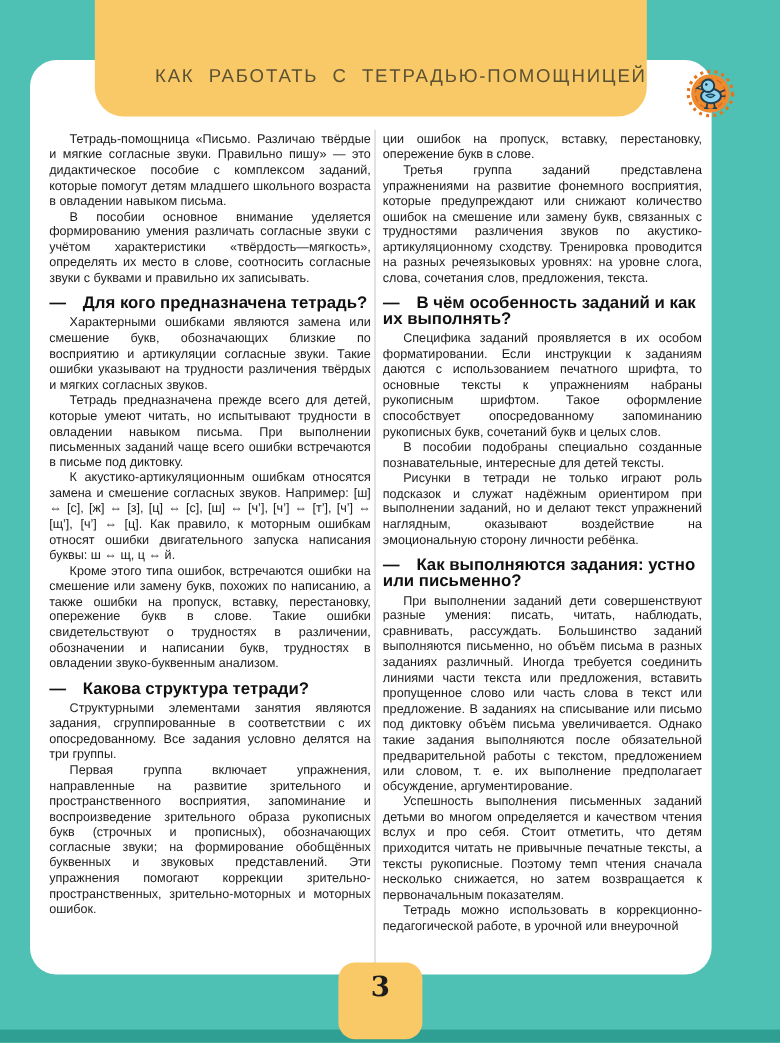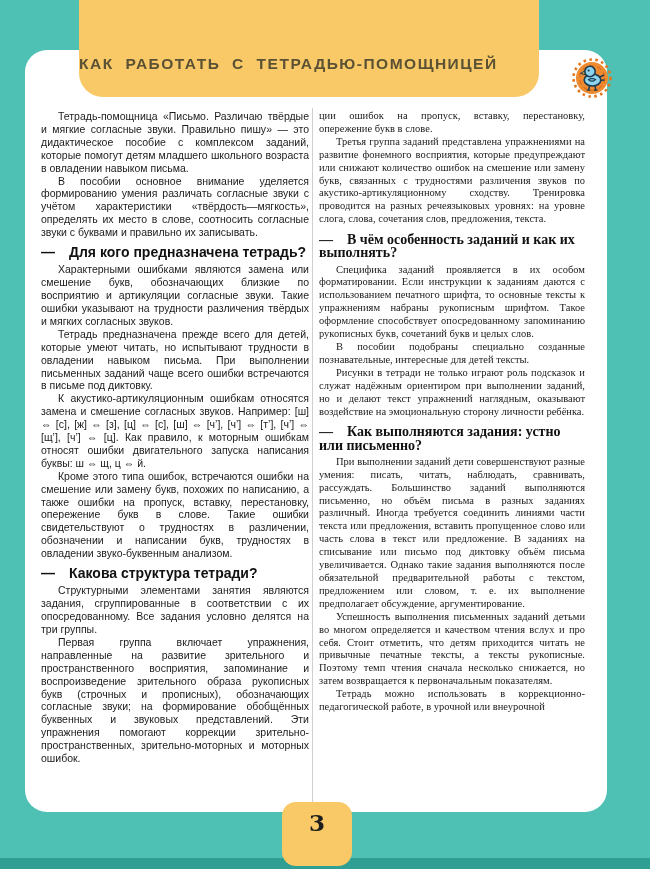--- a/index.html
+++ b/index.html
@@ -3,42 +3,42 @@
 <meta charset="utf-8">
 <style>
   html,body{margin:0;padding:0;}
   body{
     width:650px;height:869px;position:relative;overflow:hidden;
     background:#4ec0b4;
     font-family:"Liberation Sans", sans-serif;
   }
   .page{
     position:absolute;left:25px;top:50px;width:568px;height:762px;
-    background:#ffffff;border-radius:22px;z-index:1;overflow:hidden;padding-left:14px;
+    background:#ffffff;border-radius:22px;z-index:1;overflow:hidden;
   }
   .header-band{
     position:absolute;left:79px;top:0;width:460px;height:97px;
     background:#f8c966;border-radius:0 0 24px 24px;z-index:2;
   }
   .band-title{
-    position:absolute;left:0;right:0;top:54px;text-align:left;
-    font-size:15.5px;line-height:20px;font-weight:bold;color:#5b5134;
+    position:absolute;left:0;right:0;top:54px;text-align:right;
+    font-size:15.5px;line-height:20px;font-weight:normal;color:#5b5134;
     letter-spacing:1.5px;word-spacing:6px;
   }
   .bird-badge{position:absolute;left:570px;top:56px;width:44px;height:44px;z-index:3;}
   .col-rule{
     position:absolute;left:287px;top:58px;width:1px;height:697px;
     background:#cfcfcf;
   }
   .col{
     position:absolute;top:60px;height:700px;overflow:hidden;
     font-size:10.5px;line-height:12.9px;color:#1b1b1b;text-align:justify;
   }
   .col-left{left:16px;width:268px;}
-  .col-right{left:294px;width:266px;font-family:Liberation Serif, serif;}
+  .col-right{left:294px;width:266px;}
   .para{margin:0;text-indent:17px;}
   .para.noindent{text-indent:0;}
   .heading{
     margin:7px 0 4px;font-weight:bold;text-indent:0;text-align:left;
     font-size:14px;line-height:13.2px;color:#111111;
   }
   .page-tab{
     position:absolute;left:282px;top:802px;width:70px;height:64px;
     background:#f8c966;border-radius:14px;z-index:4;
     text-align:center;box-sizing:border-box;padding-top:8px;

